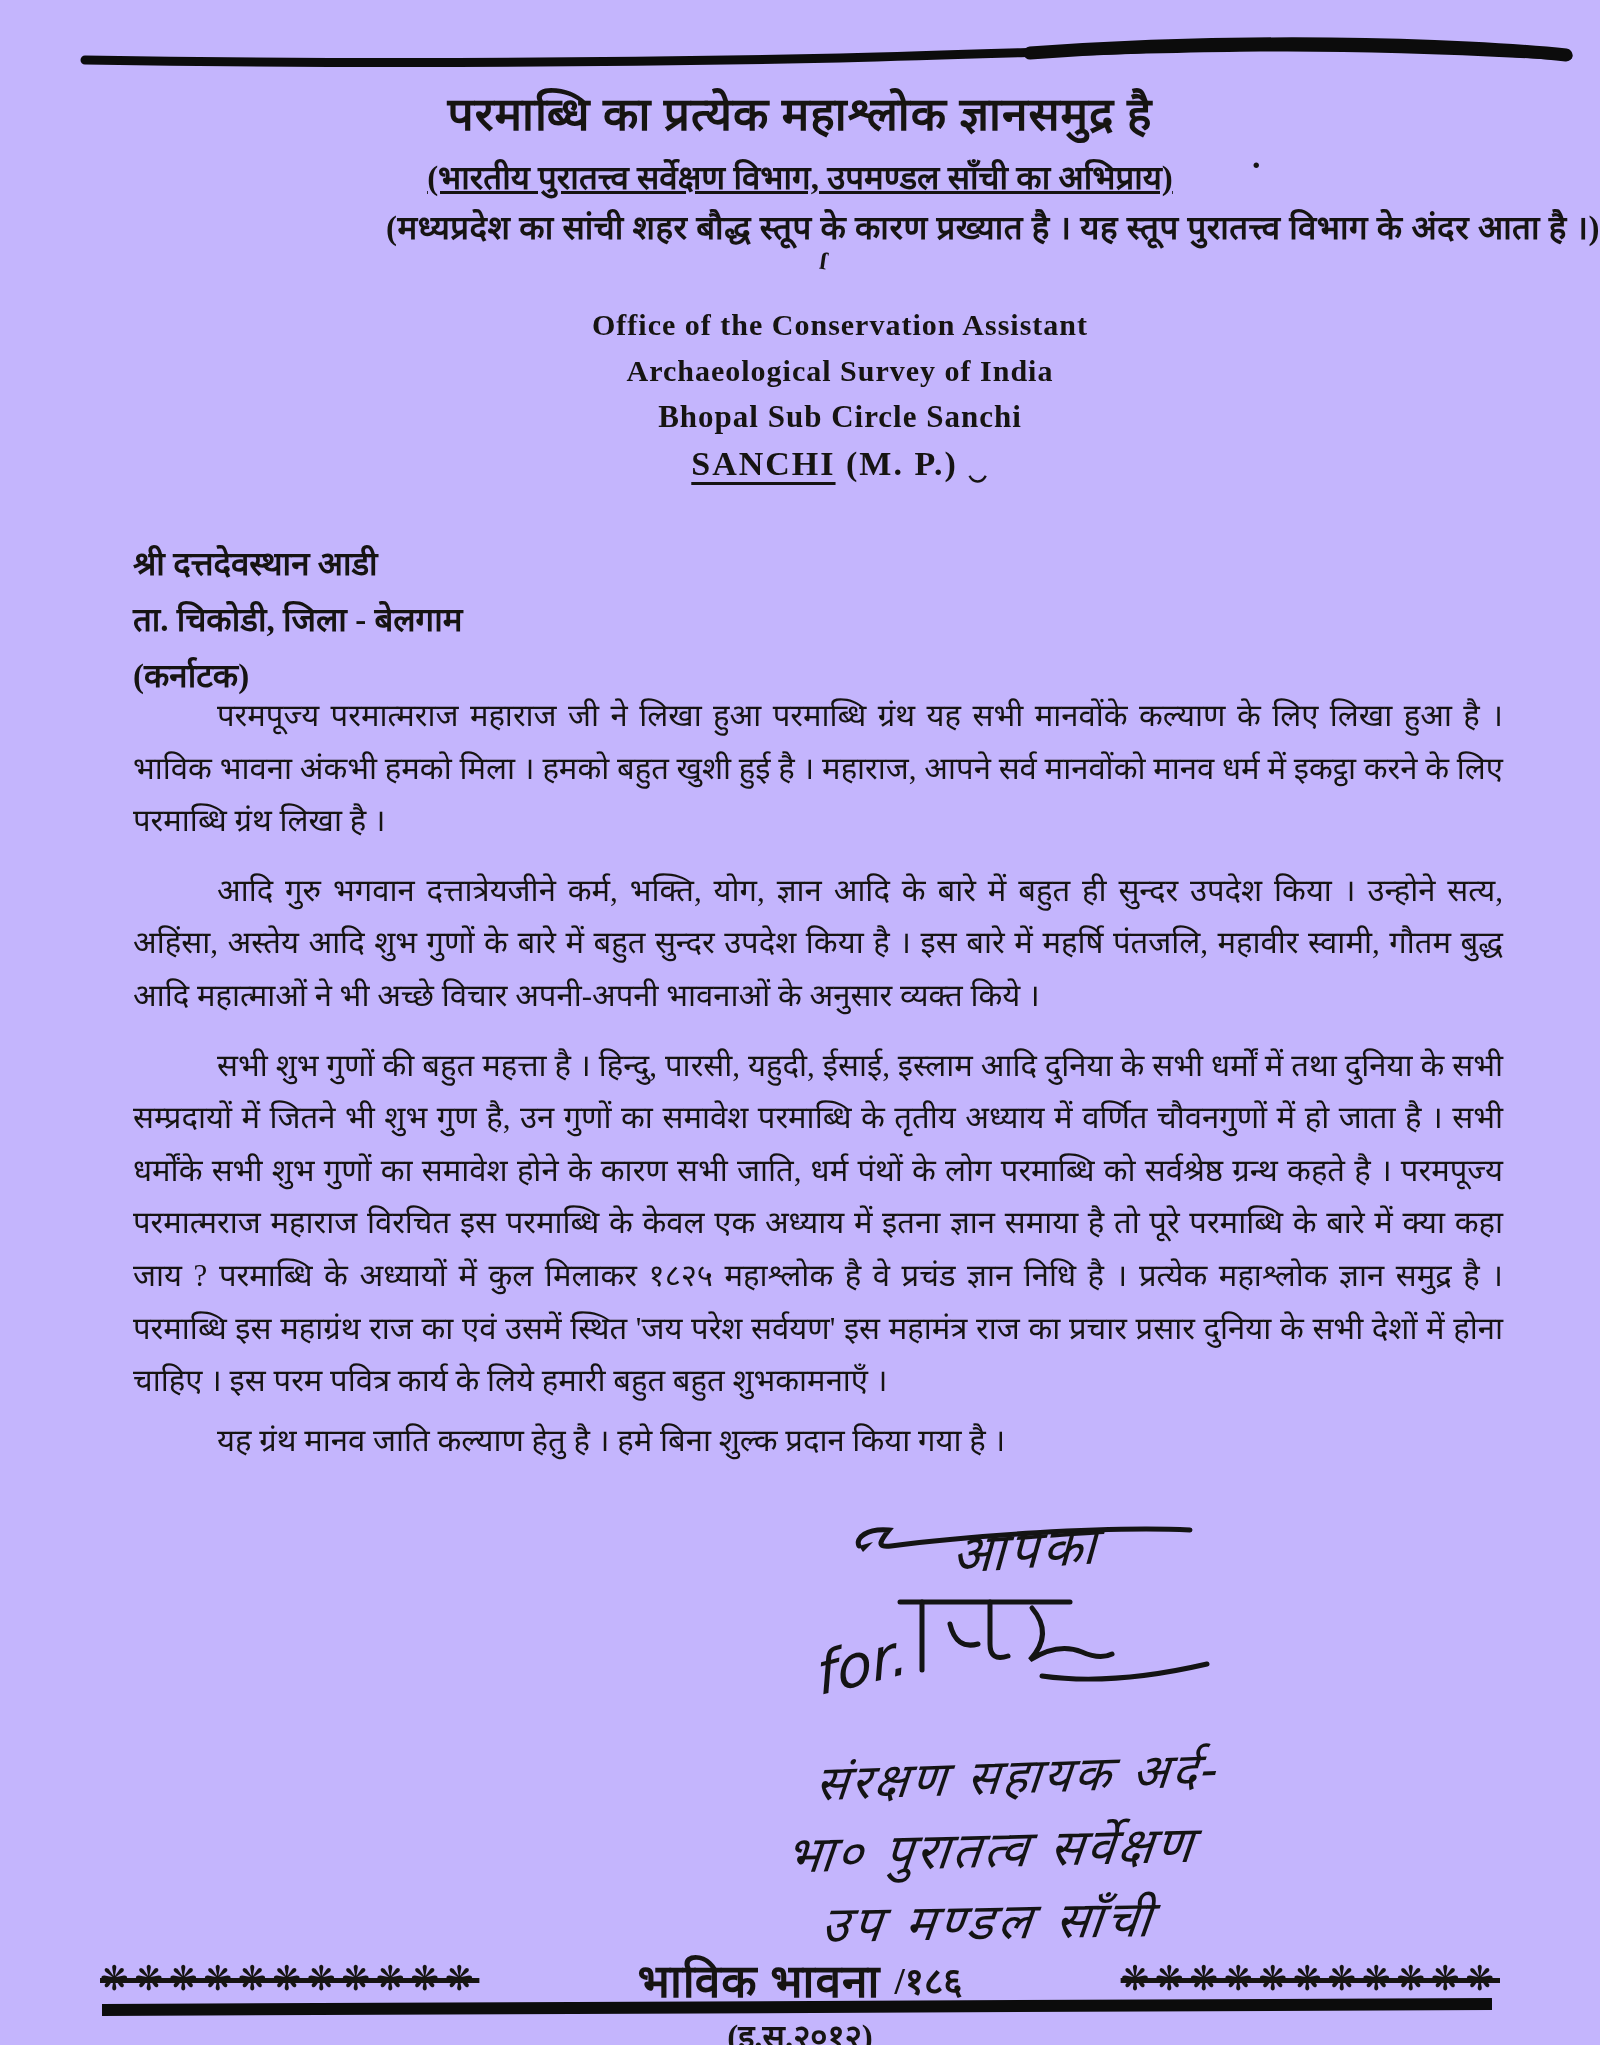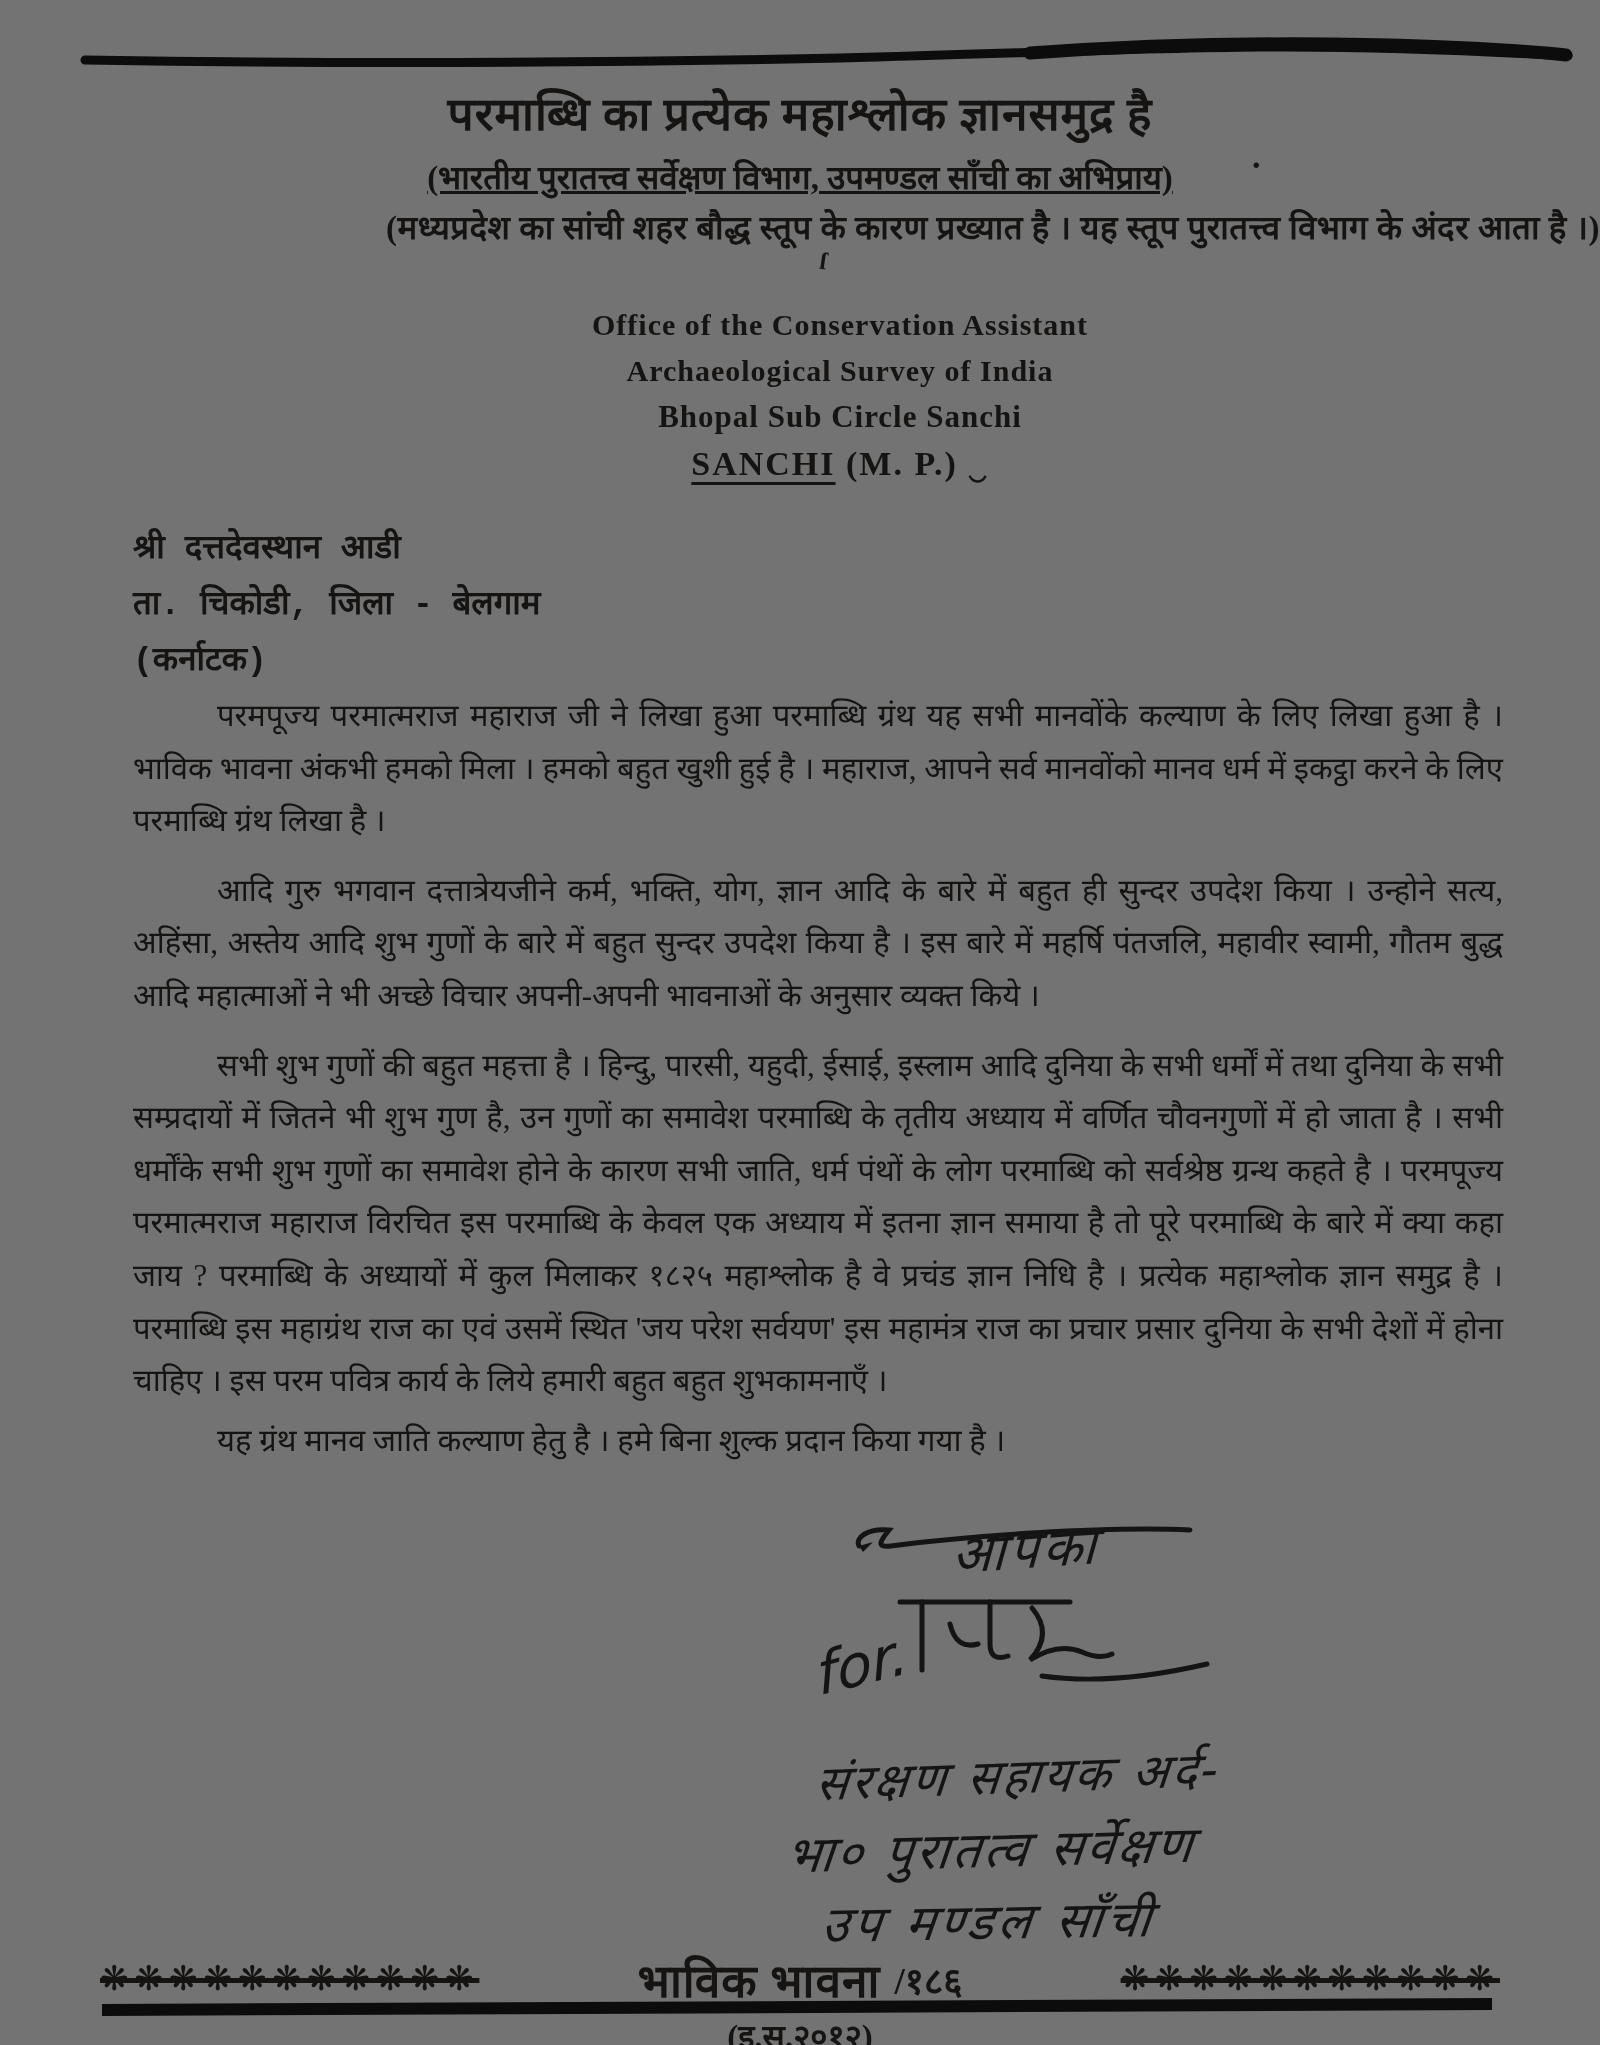--- a/index.html
+++ b/index.html
@@ -1,17 +1,17 @@
 <!DOCTYPE html>
 <html><head>
 <meta charset="utf-8">
 <style>
   html,body{margin:0;padding:0;background:#ffffff;}
   .page{
-    position:relative;width:1600px;height:2045px;background:#737373;
+    position:relative;width:1600px;height:2045px;background:#c4b5fd;
     color:#161412;overflow:hidden;
     font-family:"Liberation Serif", serif;
   }
   .dev{font-family:"Liberation Serif", serif;}
   .eng{font-family:"Liberation Serif", serif;}
 
   
   .top-rule{position:absolute;left:80px;top:34px;width:1495px;height:44px;}
   .header{position:absolute;left:0;top:86px;width:1600px;text-align:center;}
   .title{font-size:46px;font-weight:bold;letter-spacing:1px;line-height:58px;}
@@ -23,21 +23,21 @@
   
   .office{position:absolute;left:0;top:302px;width:1680px;text-align:center;letter-spacing:1px;}
   .office .l1{font-size:30px;font-weight:600;line-height:46px;}
   .office .l2{font-size:30px;font-weight:600;line-height:46px;}
   .office .l3{font-size:31px;font-weight:bold;line-height:46px;}
   .office .l4{font-size:34px;font-weight:bold;line-height:48px;letter-spacing:2px;}
   .office .city{text-decoration:underline;text-underline-offset:7px;text-decoration-thickness:3px;}
   .office .tail{font-weight:bold;font-size:30px;}
 
   
-  .recipient{position:absolute;left:133px;top:522px;font-size:33px;font-weight:600;line-height:56px;font-family:Liberation Mono, monospace;}
+  .recipient{position:absolute;left:133px;top:536px;font-size:33px;font-weight:600;line-height:56px;}
 
   
   .bodytext{position:absolute;left:133px;top:690px;width:1370px;
     font-size:31px;line-height:52.6px;text-align:justify;font-weight:500;}
   .bodytext p{margin:0;text-indent:84px;}
   .bodytext p + p{margin-top:17px;}
   .bodytext p.last{margin-top:7px;}
 
   
   .hand{position:absolute;color:#141414;

